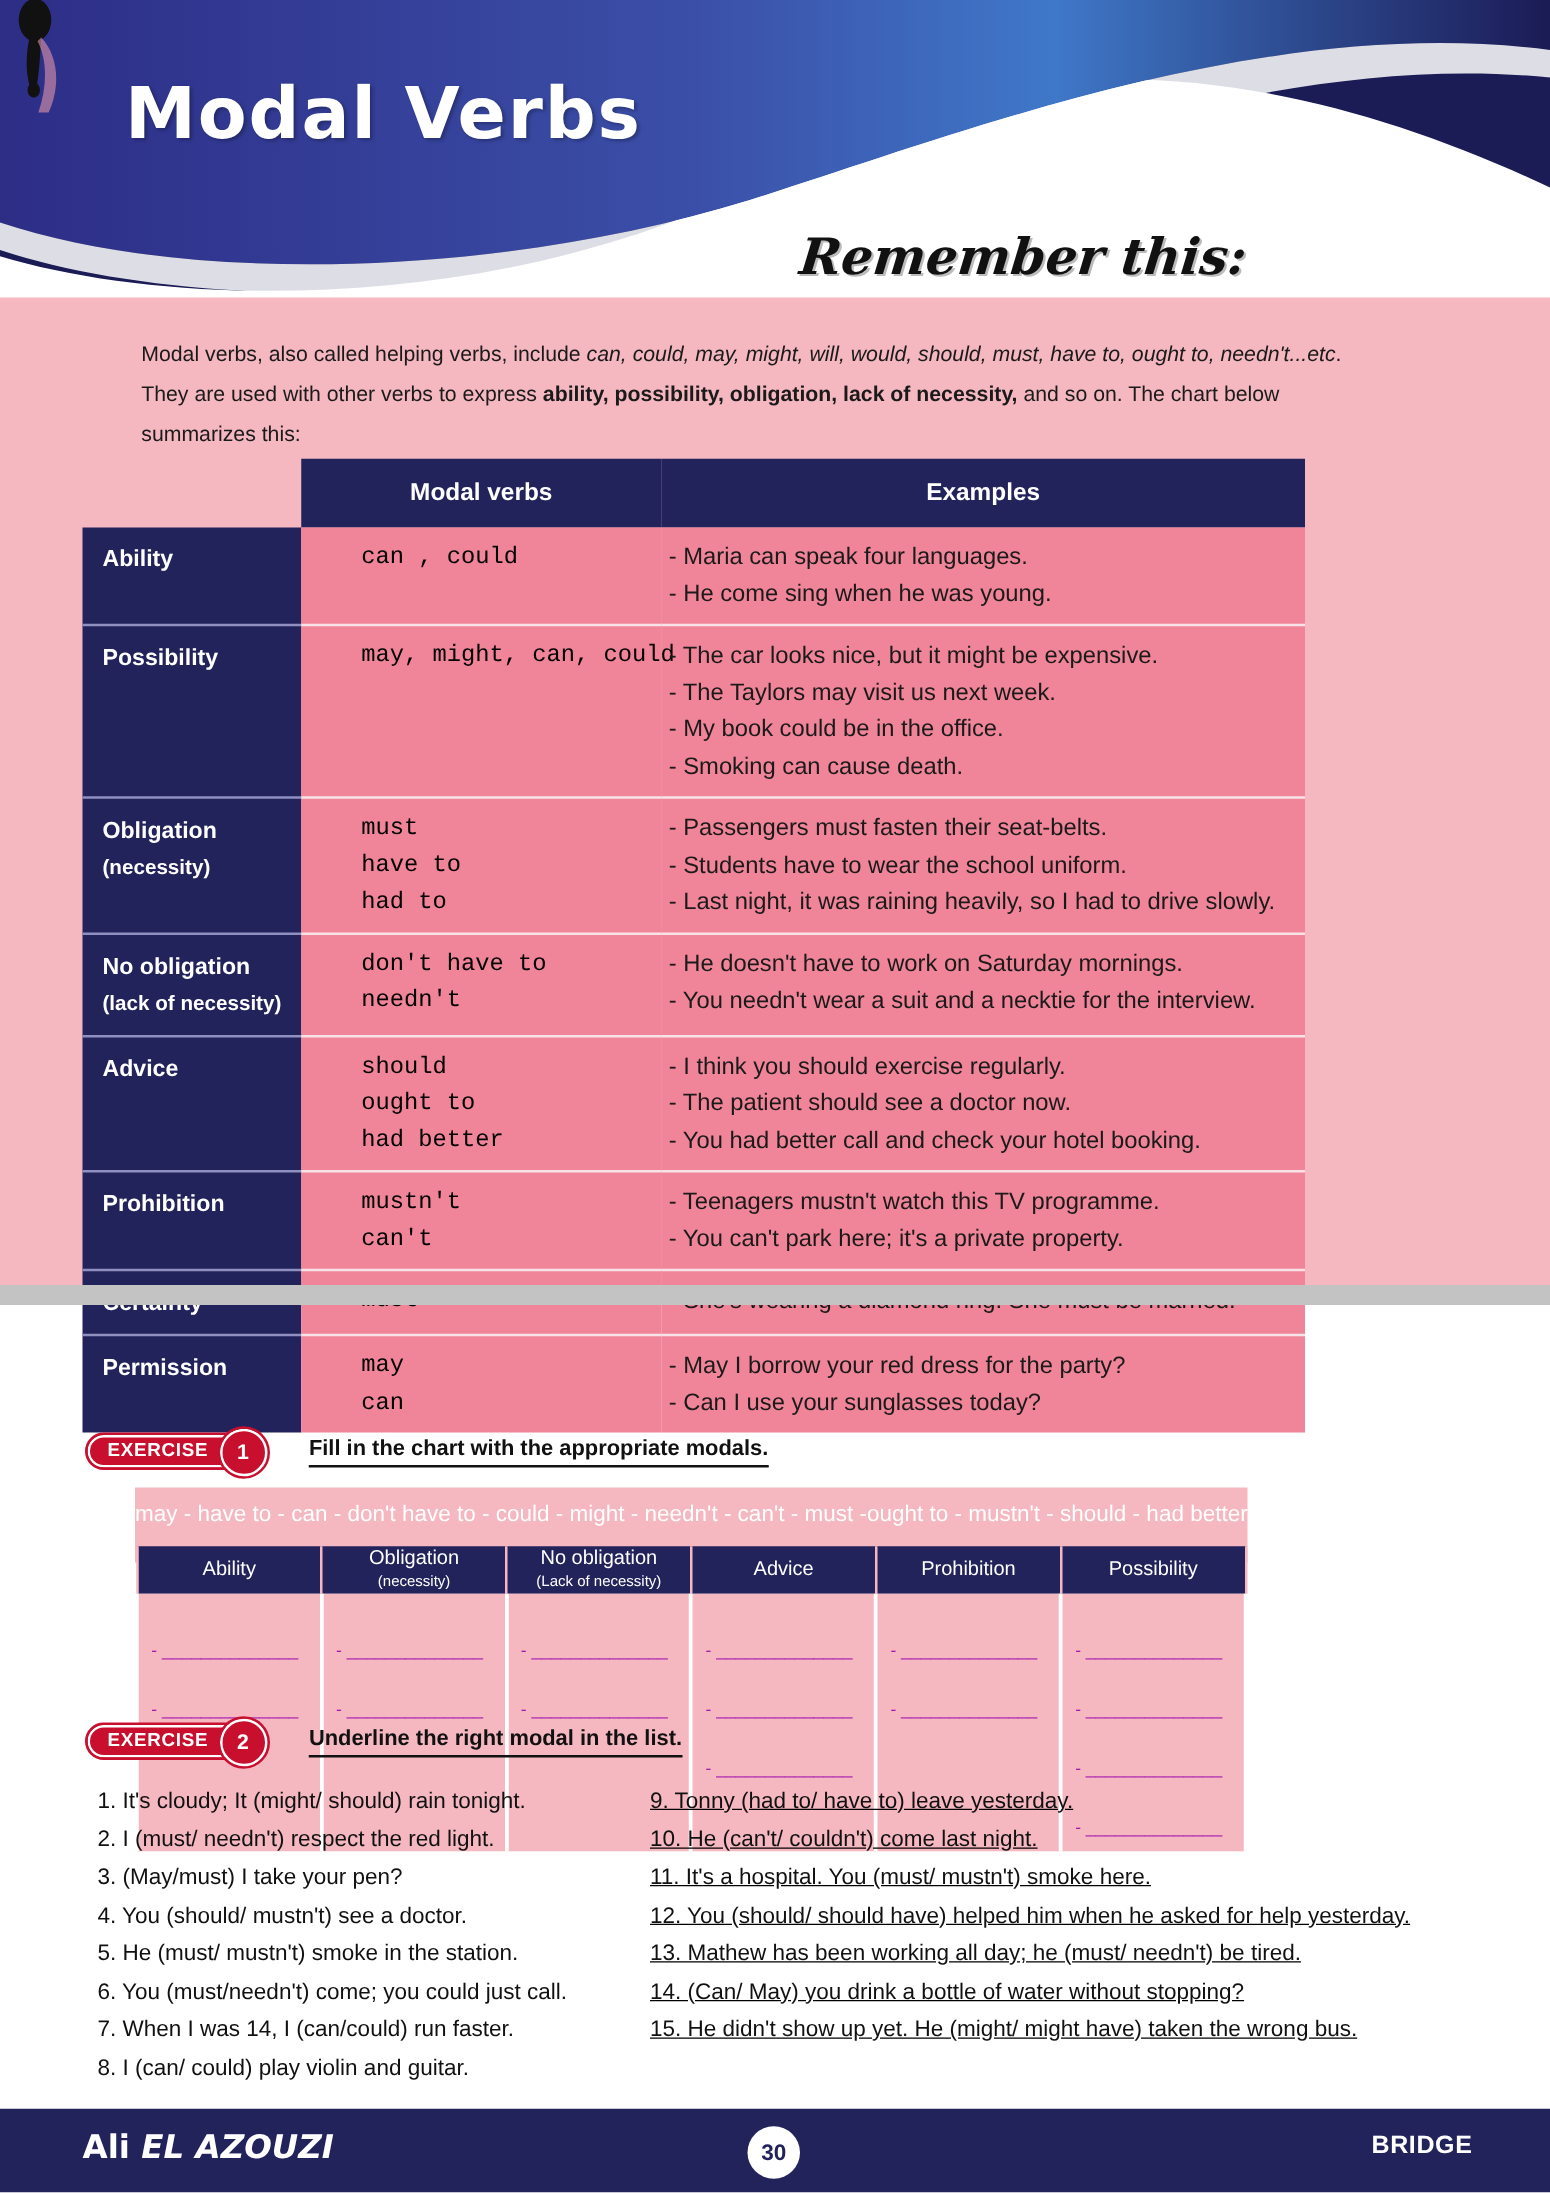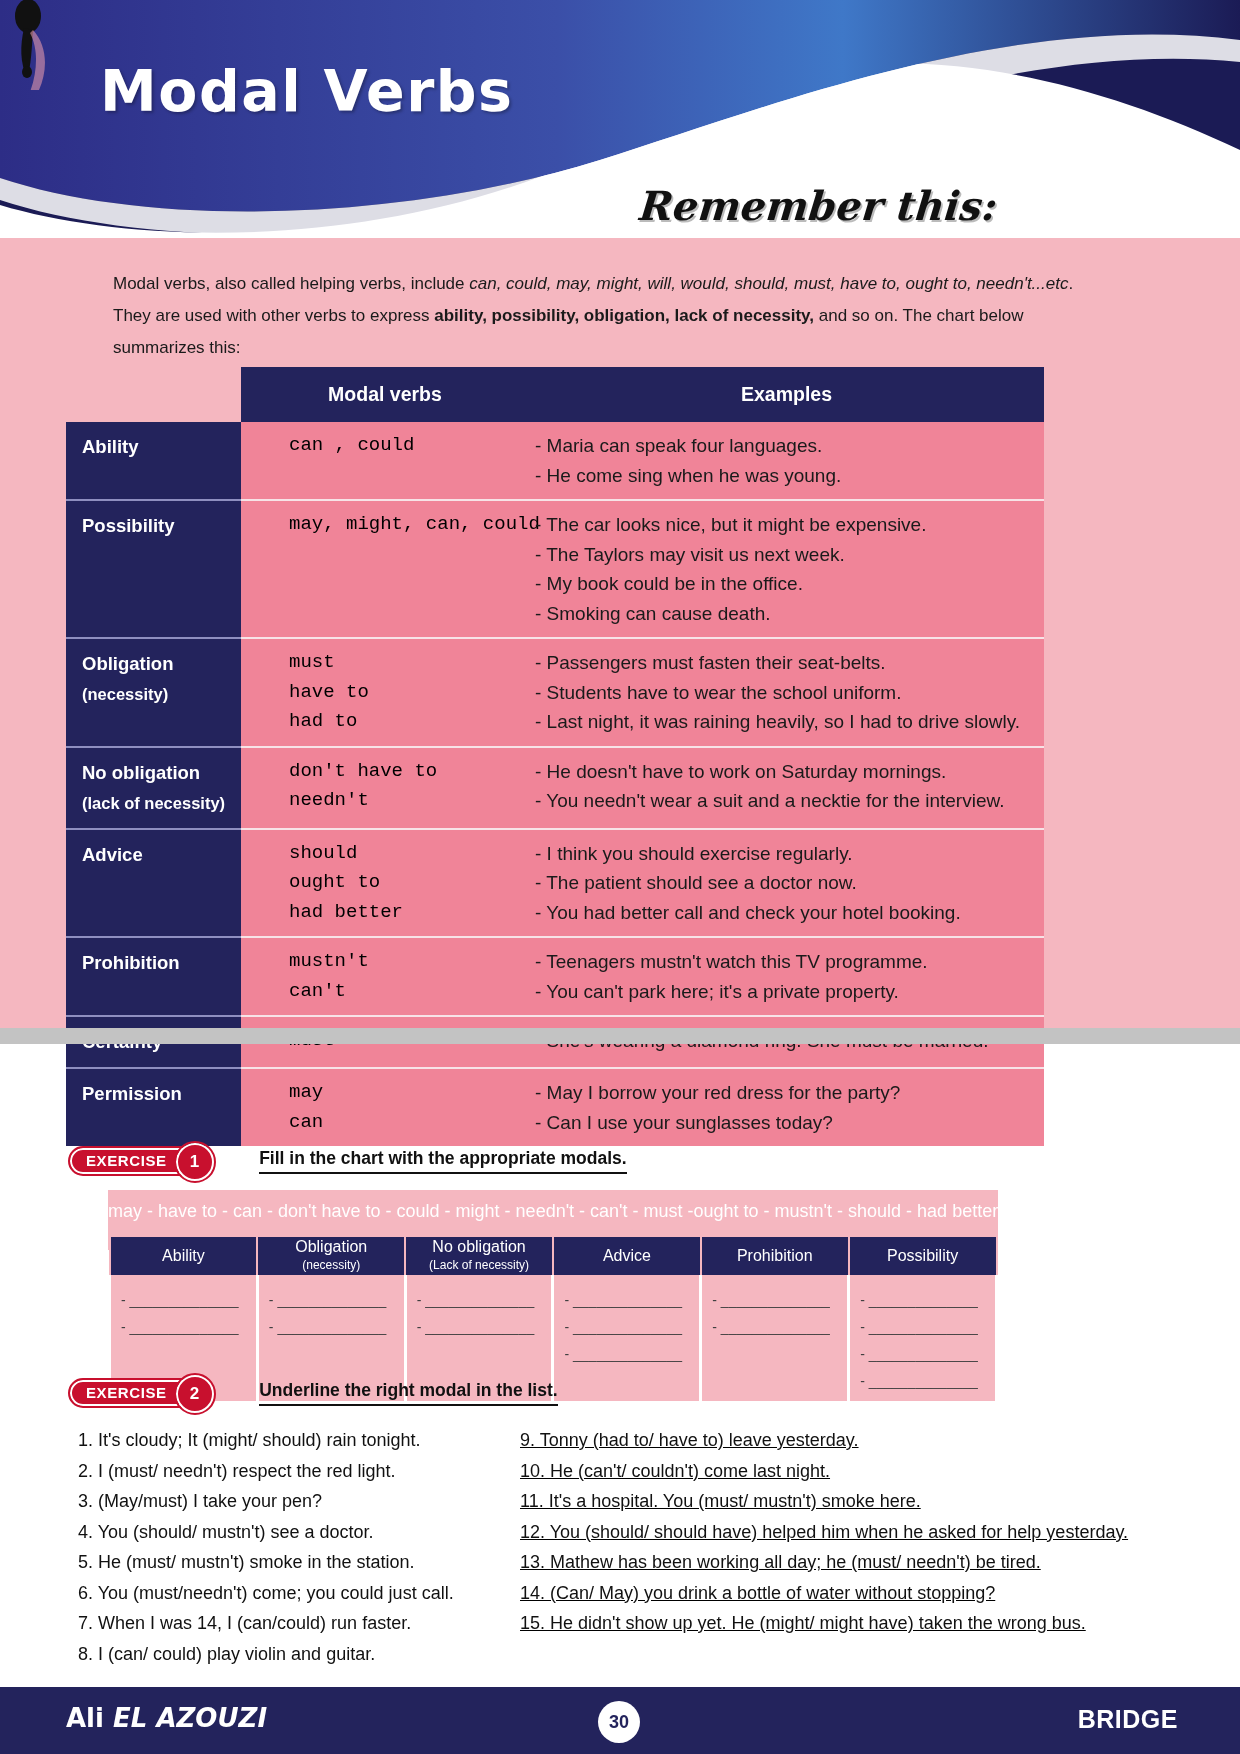--- a/index.html
+++ b/index.html
@@ -105,21 +105,21 @@
   .badge-num {
     position: absolute; right: -3px; top: -5px;
     width: 38px; height: 38px; border-radius: 50%;
     background: #c8102e; border: 2.5px solid #fff;
     outline: 2.5px solid #c8102e;
     color: #fff; font-size: 17px; font-weight: bold;
     line-height: 33px; text-align: center;
   }
   .ex-title {
     display: inline-block; vertical-align: middle;
-    margin-left: 42px;
+    margin-left: 30px;
     font-size: 17.5px; font-weight: bold; color: #111;
     border-bottom: 2px solid #111; padding-bottom: 3px;
   }
 
   
   .wordbank {
     position: absolute; left: 108px; top: 1190px; width: 890px; height: 60px;
     background: #f5b7c0; color: #fff;
     font-size: 18px; line-height: 42px; text-align: center;
     white-space: nowrap;
@@ -133,21 +133,21 @@
     font-size: 16px; font-weight: normal;
     border-left: 2px solid #f5b7c0; border-right: 2px solid #f5b7c0;
     vertical-align: middle; line-height: 18px;
   }
   .ex1-table th .sub { font-size: 12px; display: block; }
   .ex1-table td {
     background: #f5b7c0; height: 84px; vertical-align: top;
     border-left: 3px solid #ffffff; border-right: 3px solid #ffffff;
     padding: 12px 10px 6px 10px;
   }
-  .blankline { display: block; font-size: 14px; color: #404040; line-height: 27px; white-space: nowrap; }
+  .blankline { display: block; font-size: 14px; color: #a21caf; line-height: 27px; white-space: nowrap; margin-top: 20px; }
 
   
   .ex2-cols {
     position: absolute; left: 78px; top: 1425px; width: 1080px;
   }
   .ex2-col { position: absolute; top: 0; }
   .ex2-col.left { left: 0; width: 430px; }
   .ex2-col.right { left: 442px; width: 620px; text-decoration: underline; }
   .q { font-size: 18px; line-height: 30.5px; color: #111; white-space: nowrap; }
   .q.indent { padding-left: 30px; }
@@ -158,21 +158,21 @@
     background: #23235c;
   }
   .footer-author {
     position: absolute; left: 66px; top: 16px;
     color: #fff; font-size: 26px; font-style: italic; font-weight: bold;
     font-family: "DejaVu Sans", sans-serif;
   }
   .footer-author .first { font-weight: bold; font-style: normal; }
   .footer-brand {
     position: absolute; right: 62px; top: 18px;
-    color: #fff; font-size: 25px; font-weight: bold; letter-spacing: .5px; margin-left: 12px;
+    color: #fff; font-size: 20px; font-weight: bold; letter-spacing: .5px; margin-left: 12px;
   }
   .page-num {
     position: absolute; left: 598px; top: 14px;
     width: 42px; height: 42px; border-radius: 50%;
     background: #fff; color: #23235c;
     font-size: 18px; font-weight: bold;
     line-height: 42px; text-align: center;
   }
 </style>
 </head>

